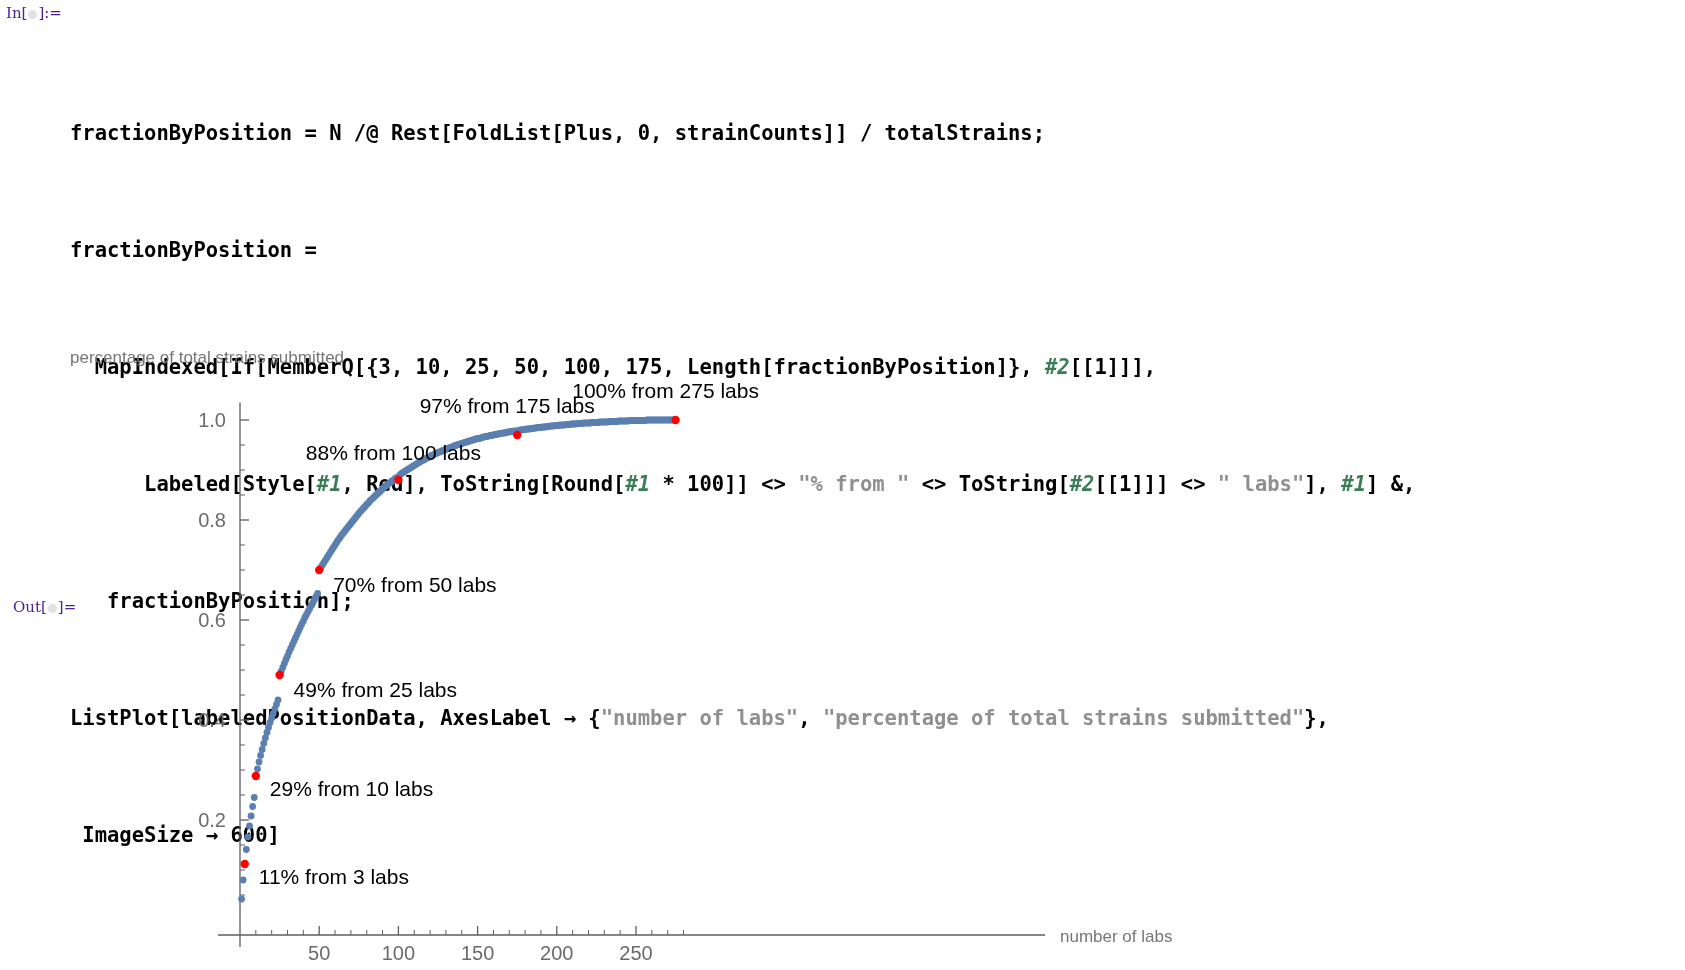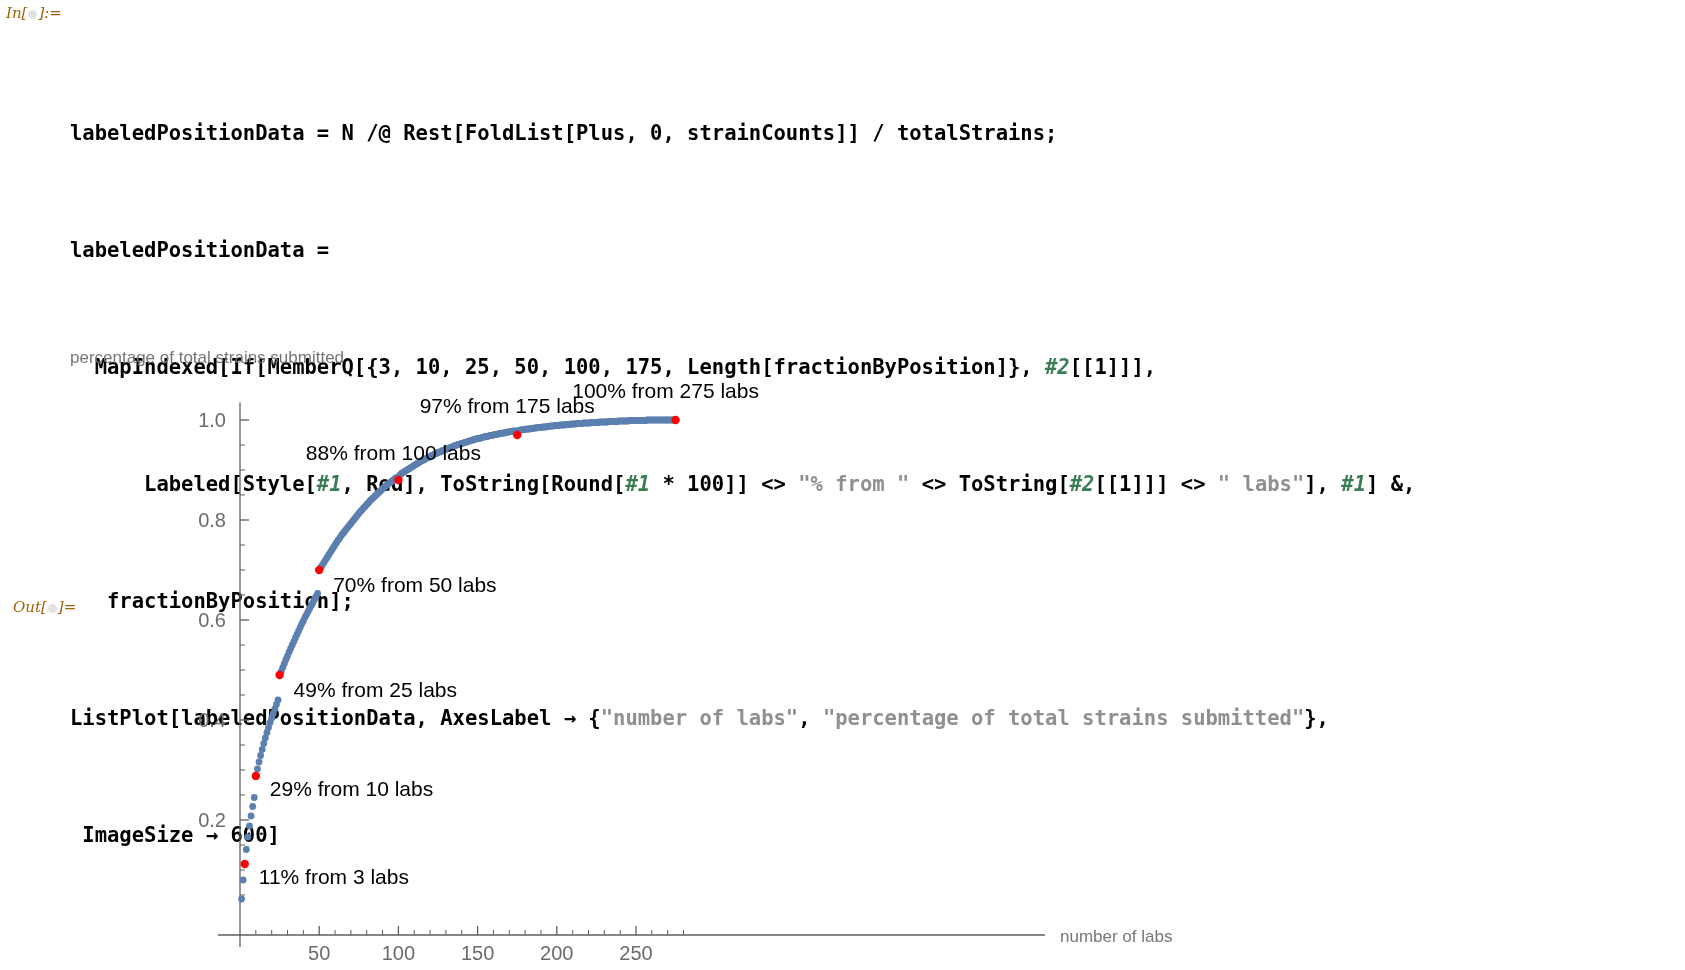--- a/index.html
+++ b/index.html
@@ -8,23 +8,22 @@
     background:#ffffff;
     font-family:"DejaVu Sans", sans-serif;
     overflow:hidden;
     position:relative;
   }
 
   
   .cell-label {
     position:absolute;
     font-family:"DejaVu Serif", serif;
-    font-style:italic;
     font-size:15px;
-    color:#a16207;
+    color:#4c1d95;
     white-space:nowrap;
   }
   .cell-label .bullet {
     display:inline-block;
     width:9px; height:9px;
     border-radius:50%;
     background:#e2e2e2;
     vertical-align:middle;
     margin:0 1px;
   }
@@ -73,22 +72,22 @@
   }
 </style>
 </head>
 <body>
 
 <div class="cell-label" id="in-label"><span>In[</span><span class="bullet"></span><span>]:=</span></div>
 
 <div class="cell-label" id="out-label"><span>Out[</span><span class="bullet"></span><span>]=</span></div>
 
 <div class="code">
-  <span class="ln">labeledPositionData = N /@ Rest[FoldList[Plus, 0, strainCounts]] / totalStrains;</span>
-  <span class="ln">labeledPositionData =</span>
+  <span class="ln">fractionByPosition = N /@ Rest[FoldList[Plus, 0, strainCounts]] / totalStrains;</span>
+  <span class="ln">fractionByPosition =</span>
   <span class="ln"><span>  MapIndexed[If[MemberQ[{3, 10, 25, 50, 100, 175, Length[fractionByPosition]}, </span><span class="slot">#2</span><span>[[1]]],</span></span>
   <span class="ln"><span>      Labeled[Style[</span><span class="slot">#1</span><span>, Red], ToString[Round[</span><span class="slot">#1</span><span> * 100]] &lt;&gt; </span><span class="str">"% from "</span><span> &lt;&gt; ToString[</span><span class="slot">#2</span><span>[[1]]] &lt;&gt; </span><span class="str">" labs"</span><span>], </span><span class="slot">#1</span><span>] &amp;,</span></span>
   <span class="ln">   fractionByPosition];</span>
   <span class="ln"><span>ListPlot[labeledPositionData, AxesLabel → {</span><span class="str">"number of labs"</span><span>, </span><span class="str">"percentage of total strains submitted"</span><span>},</span></span>
   <span class="ln"> ImageSize → 600]</span>
 </div>
 
 <div id="plot">
   <svg width="1685" height="652" id="plot-svg">
       <line x1="240" y1="84.50000000000004" x2="240" y2="629" stroke="#5e5e5e" stroke-width="1.3"></line>

